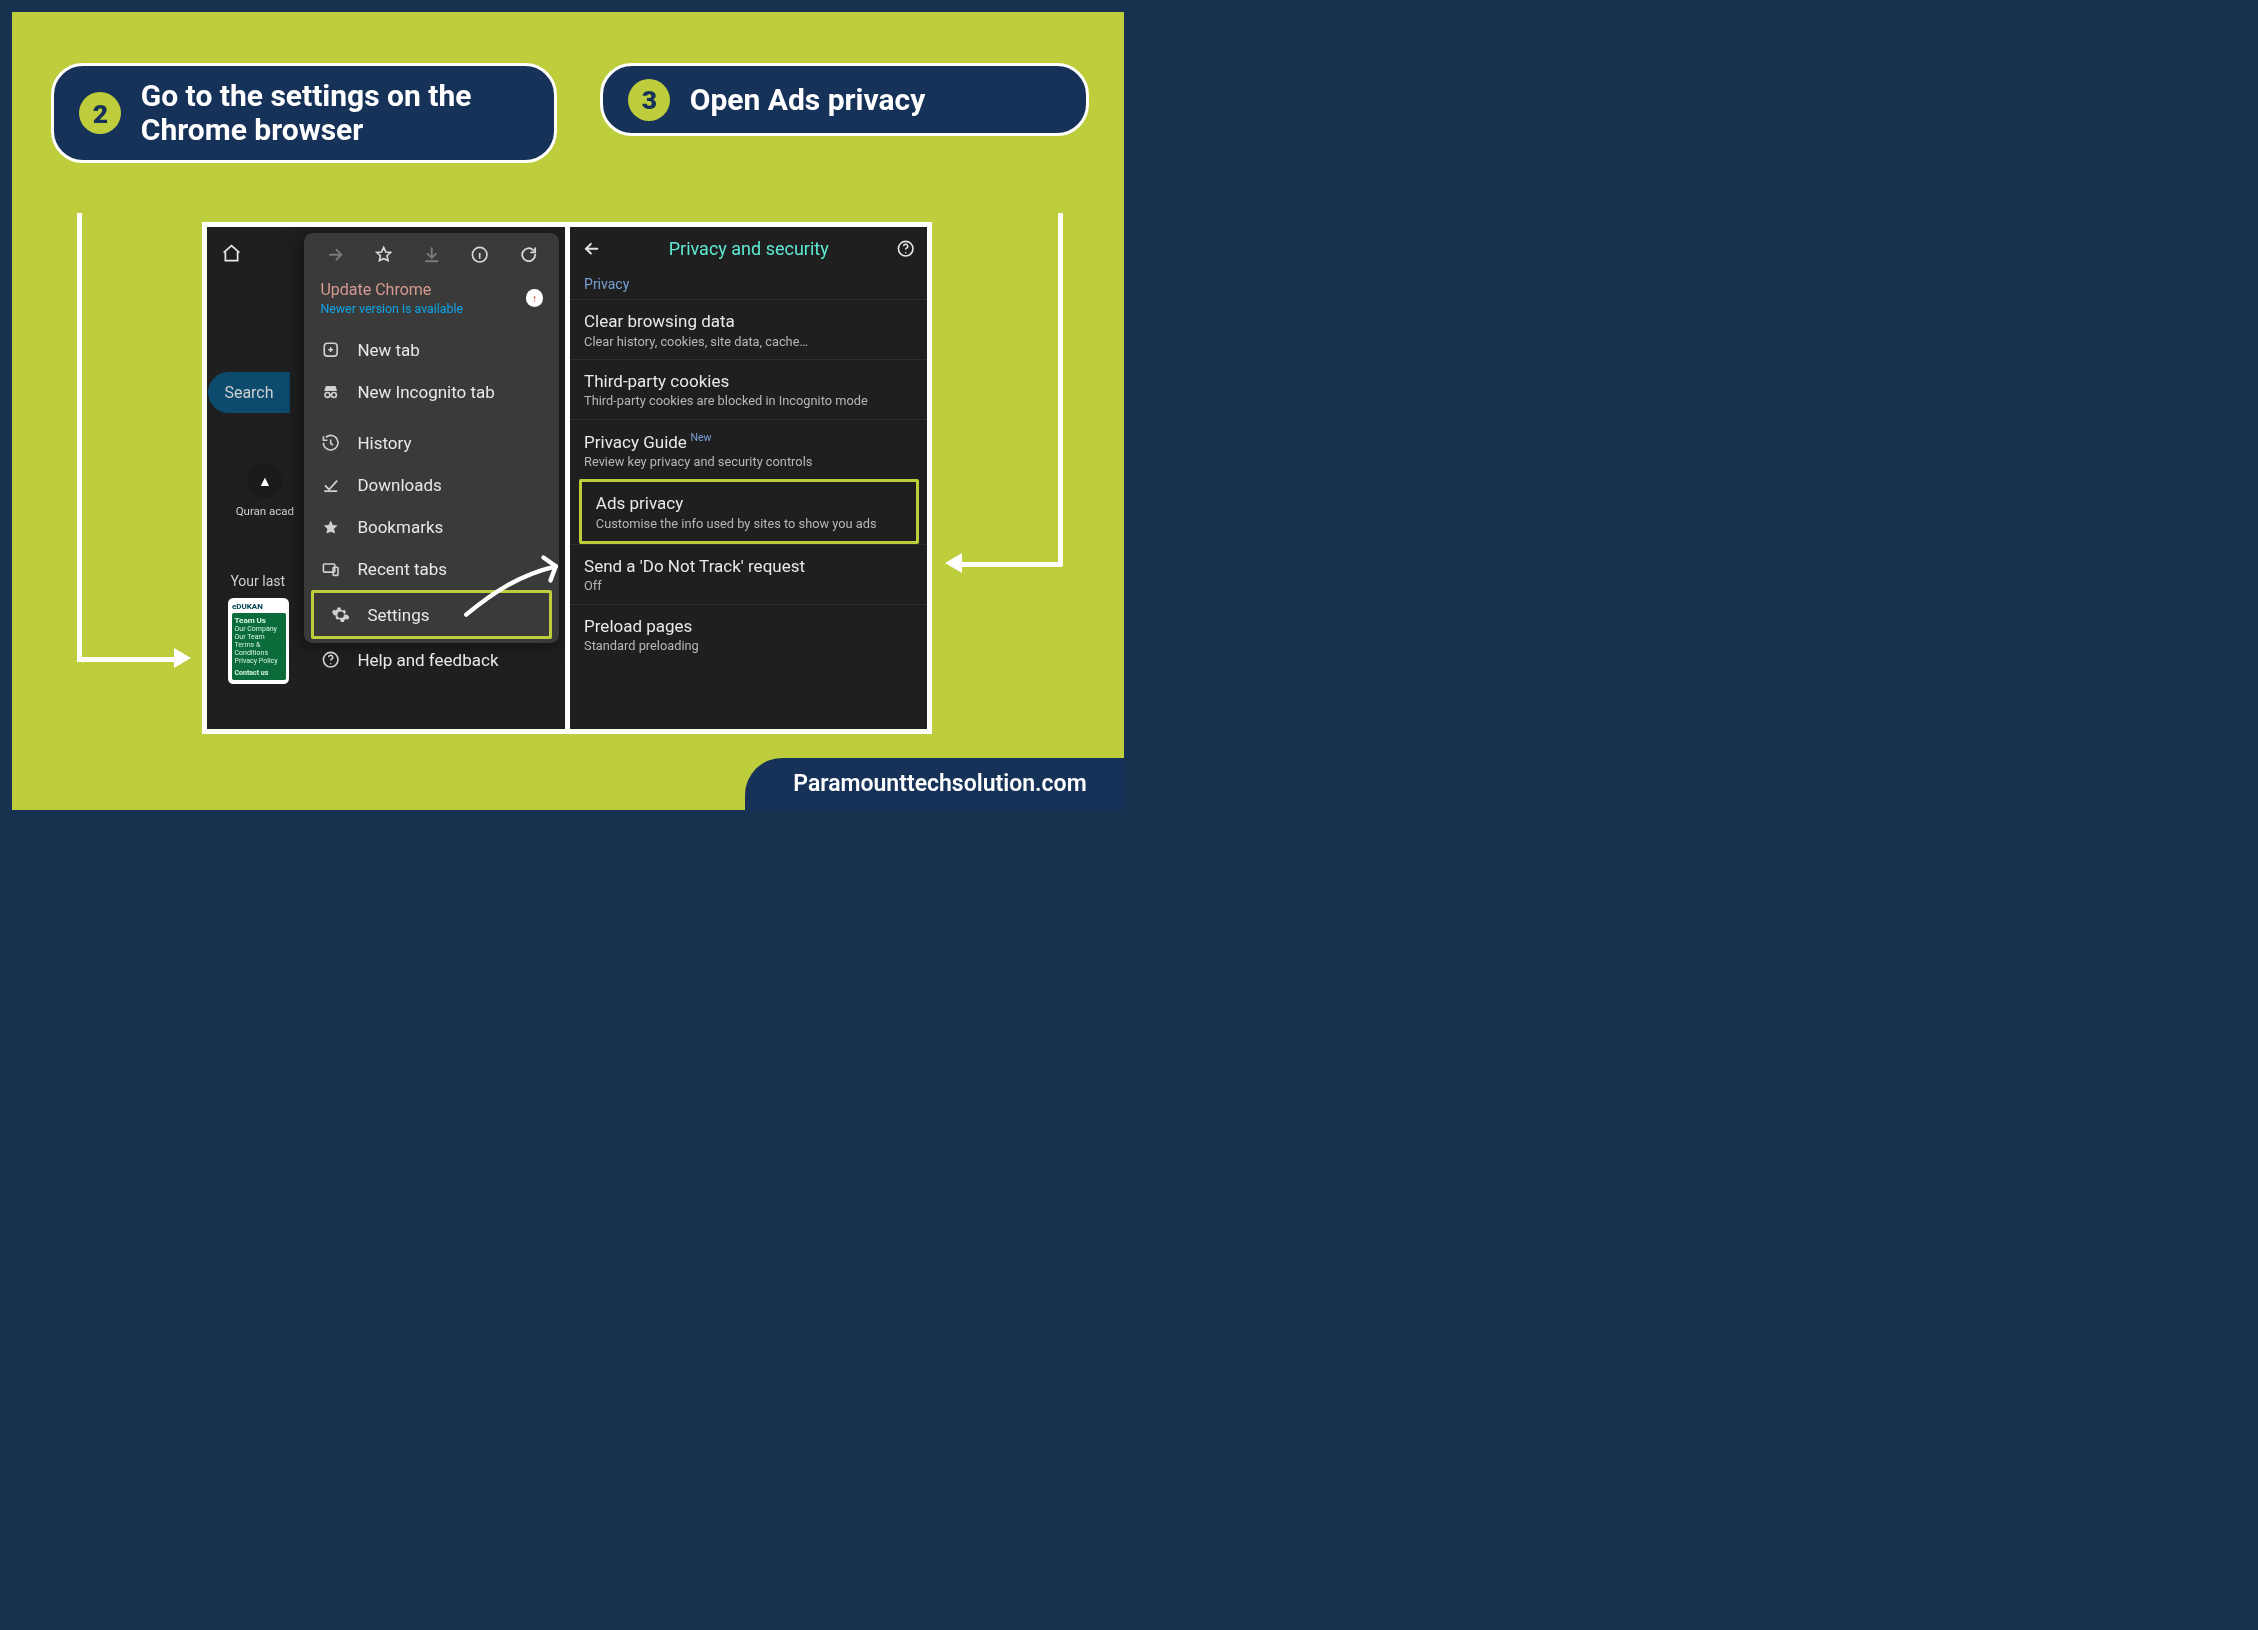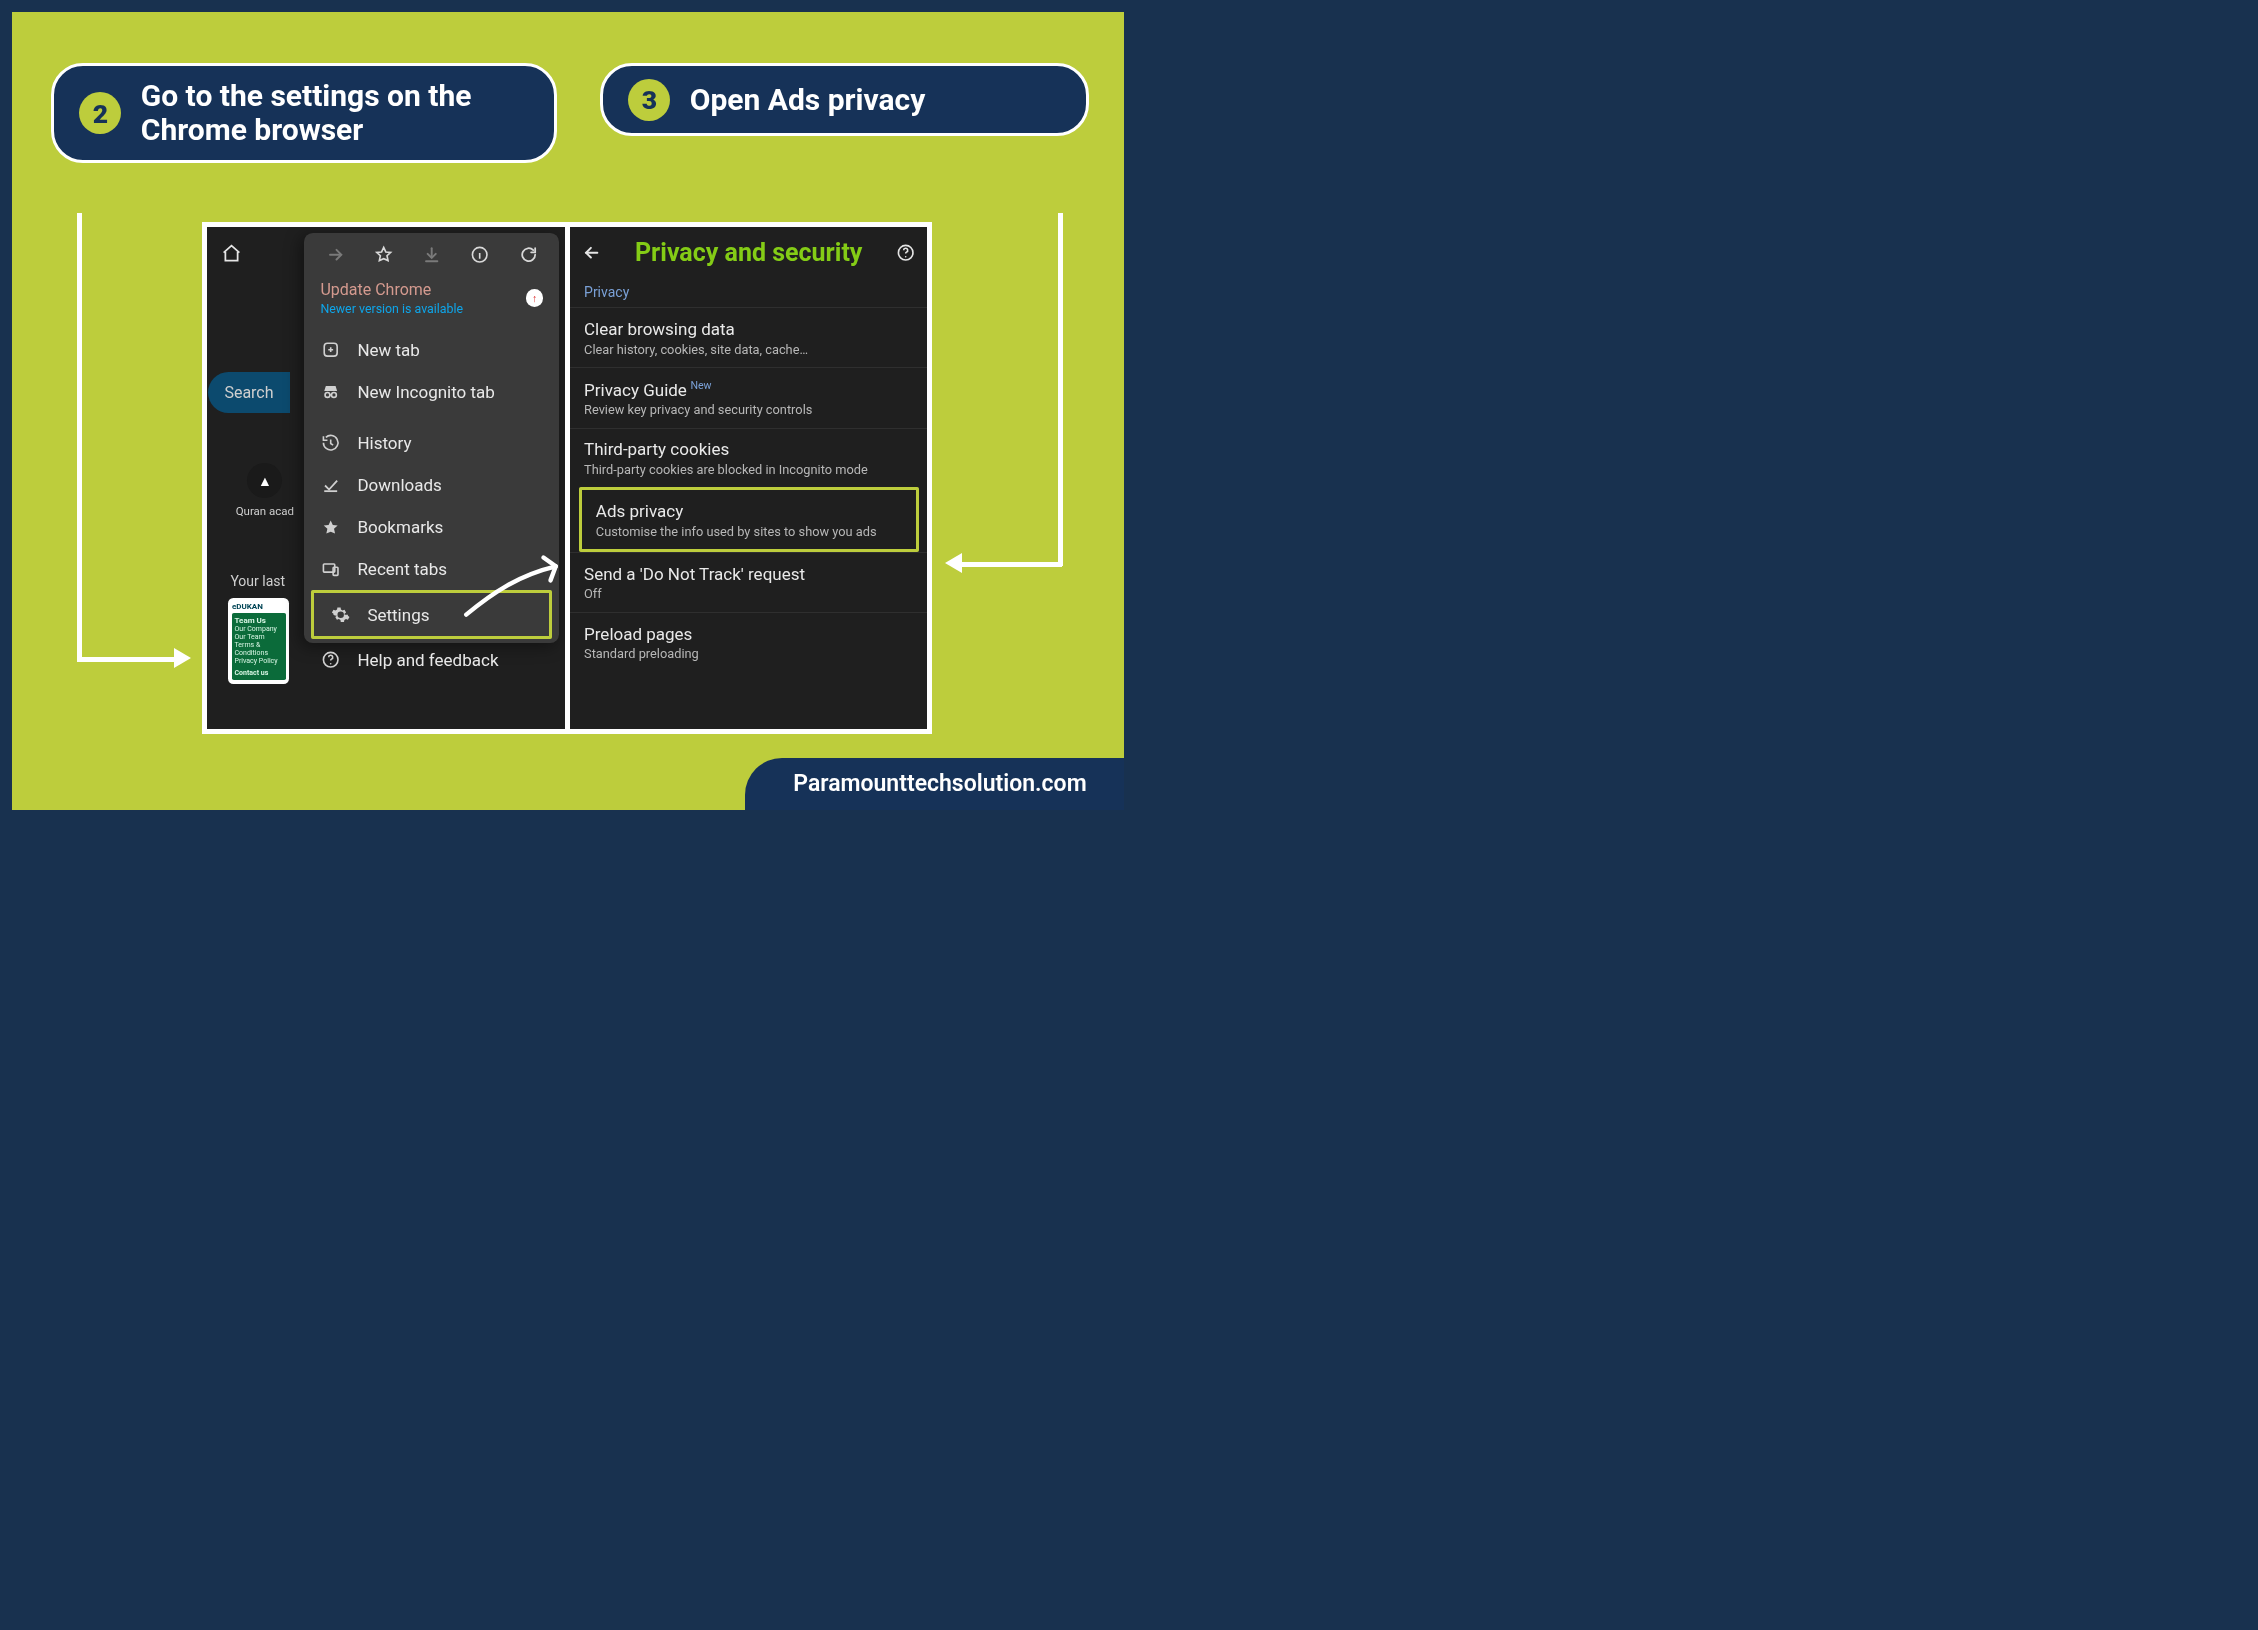--- a/index.html
+++ b/index.html
@@ -134,21 +134,21 @@
     font-size: 7px; color:#045; padding:3.5px;
   }
   .bg-card .green { background:#0b6b3a; color:#d7f5e3; padding:3.5px 2.6px; margin-top:1.8px; border-radius:1.8px;}
   .bg-card .t { font-weight:700; font-size:8px; }
 
   
   .right-screen .header {
     display:flex; align-items:center; justify-content:space-between;
     padding: 10.6px 12.4px 14px;
   }
-  .right-screen .title { font-size: 25px; color:#84cc16; font-weight:700; }
+  .right-screen .title { font-size: 18px; color:#5eead4; font-weight:400; }
   .subhead { color:#7aa0d6; font-size:14px; padding: 3.5px 14px 7px; }
   .setting-item { padding: 10.6px 14px; border-top: 0.9px solid #2f2f2f; }
   .setting-item:first-of-type { border-top:none; }
   .setting-title { font-size: 17px; color:#e9e9e9; }
   .setting-sub { font-size: 12.8px; color:#b7b7b7; margin-top:2.6px; }
   .badge-new { color:#7aa0d6; font-size:10.6px; vertical-align: super; margin-left:3.5px;}
   .ads-hl {
     border: 3.5px solid #bdcd3c;
     border-radius: 1.8px;
     margin: 0 8.8px;
@@ -369,28 +369,28 @@
             </svg>
           </span>
       </div>
       <div class="subhead">Privacy</div>
 
       <div class="setting-item">
         <div class="setting-title">Clear browsing data</div>
         <div class="setting-sub">Clear history, cookies, site data, cache…</div>
       </div>
       <div class="setting-item">
+        <div class="setting-title">Third-party cookies</div>
+        <div class="setting-sub">Third-party cookies are blocked in Incognito mode</div>
+      </div>
+      <div class="setting-item">
         <div class="setting-title">
           <span>Privacy Guide</span><span class="badge-new">New</span>
         </div>
         <div class="setting-sub">Review key privacy and security controls</div>
-      </div>
-      <div class="setting-item">
-        <div class="setting-title">Third-party cookies</div>
-        <div class="setting-sub">Third-party cookies are blocked in Incognito mode</div>
       </div>
       <div class="ads-hl">
         <div class="setting-item" style="border-top:none;">
           <div class="setting-title">Ads privacy</div>
           <div class="setting-sub">Customise the info used by sites to show you ads</div>
         </div>
       </div>
       <div class="setting-item">
         <div class="setting-title">Send a 'Do Not Track' request</div>
         <div class="setting-sub">Off</div>

